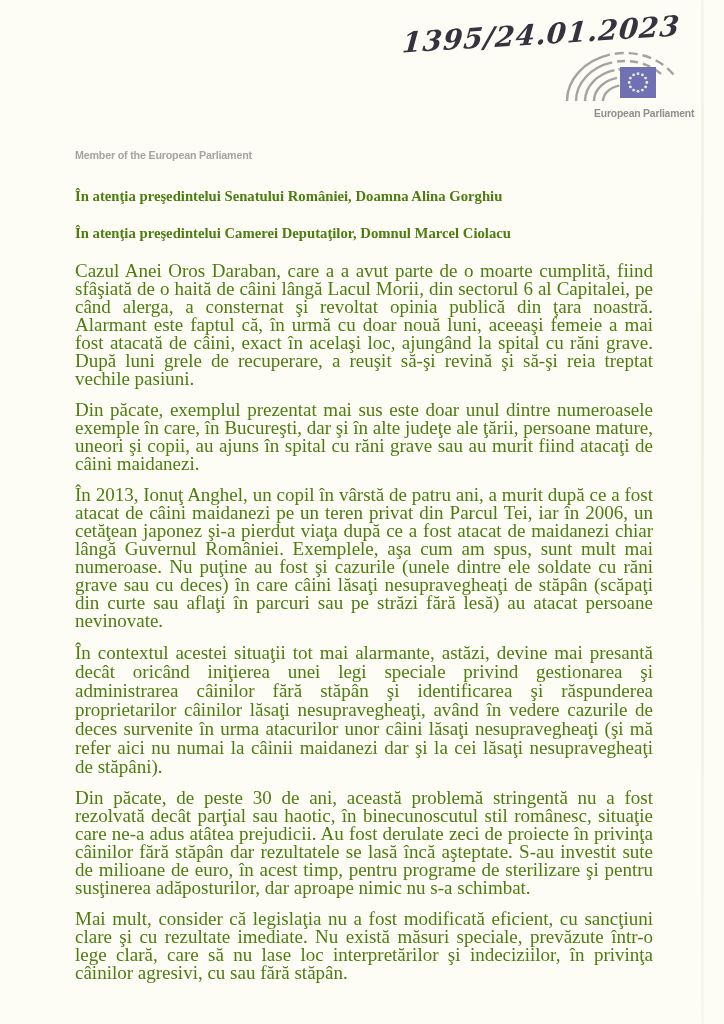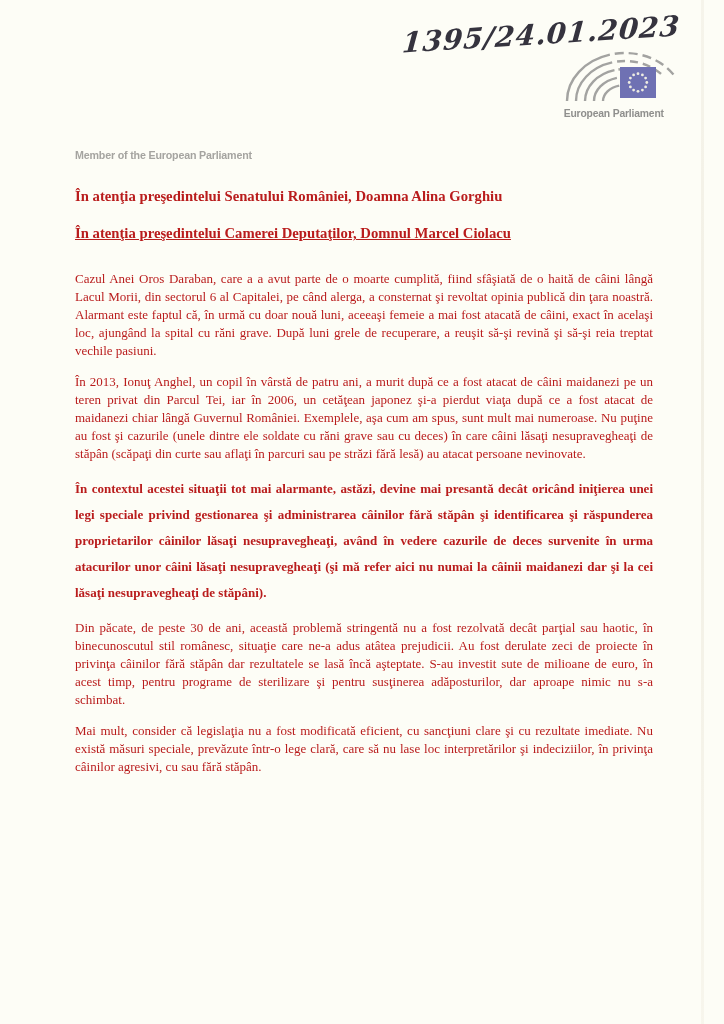--- a/index.html
+++ b/index.html
@@ -30,20 +30,21 @@
     font-size:28px;
     letter-spacing:1px;
     color:#35333e;
     transform:rotate(-3.5deg) skewX(-8deg);
     white-space:nowrap;
   }
   .logo{
     position:absolute;
     left:561px;top:47px;
     width:148px;
+    text-align:right;
   }
   .logo svg{display:block;}
   .logo-caption{
     font-family:"Liberation Sans", sans-serif;
     font-size:11.5px;
     font-weight:700;
     color:#8f8f8d;
     letter-spacing:-0.2px;
     white-space:nowrap;
     transform:scaleX(.9);
@@ -60,38 +61,38 @@
     color:#a5a4a0;
     letter-spacing:-0.2px;
     transform:scaleX(.93);
     transform-origin:left center;
     white-space:nowrap;
   }
   .content{
     position:absolute;
     left:75px;top:187px;
     width:578px;
-    color:#b91c1c;
+    color:#4d7c0f;
   }
   .recipient{
     font-size:14.7px;
     font-weight:bold;
     line-height:18px;
     margin:0 0 19px 0;
   }
-  .recipient.second{margin-bottom:28px;text-decoration:underline;}
+  .recipient.second{margin-bottom:20px;}
   .para{
-    font-size:13px;
+    font-size:19px;
     line-height:18px;
     text-align:justify;
     margin:0 0 13px 0;
   }
   .para.bold{
-    font-weight:bold;
-    line-height:26px;
+    font-weight:normal;
+    line-height:19px;
   }
 </style>
 </head>
 <body>
 
 <div class="page">
 
   <div class="handwritten">1395/24.01.2023</div>
 
   <div class="logo">
@@ -124,19 +125,20 @@
     <div class="logo-caption">European Parliament</div>
   </div>
 
   <div class="member-line">Member of the European Parliament</div>
 
   <div class="content">
     <p class="recipient">În atenţia preşedintelui Senatului României, Doamna Alina Gorghiu</p>
     <p class="recipient second">În atenţia preşedintelui Camerei Deputaţilor, Domnul Marcel Ciolacu</p>
 
     <p class="para">Cazul Anei Oros Daraban, care a a avut parte de o moarte cumplită, fiind sfâşiată de o haită de câini lângă Lacul Morii, din sectorul 6 al Capitalei, pe când alerga, a consternat şi revoltat opinia publică din ţara noastră. Alarmant este faptul că, în urmă cu doar nouă luni, aceeaşi femeie a mai fost atacată de câini, exact în acelaşi loc, ajungând la spital cu răni grave. După luni grele de recuperare, a reuşit să-şi revină şi să-şi reia treptat vechile pasiuni.</p>
+    <p class="para">Din păcate, exemplul prezentat mai sus este doar unul dintre numeroasele exemple în care, în Bucureşti, dar şi în alte judeţe ale ţării, persoane mature, uneori şi copii, au ajuns în spital cu răni grave sau au murit fiind atacaţi de câini maidanezi.</p>
     <p class="para">În 2013, Ionuţ Anghel, un copil în vârstă de patru ani, a murit după ce a fost atacat de câini maidanezi pe un teren privat din Parcul Tei, iar în 2006, un cetăţean japonez şi-a pierdut viaţa după ce a fost atacat de maidanezi chiar lângă Guvernul României. Exemplele, aşa cum am spus, sunt mult mai numeroase. Nu puţine au fost şi cazurile (unele dintre ele soldate cu răni grave sau cu deces) în care câini lăsaţi nesupravegheaţi de stăpân (scăpaţi din curte sau aflaţi în parcuri sau pe străzi fără lesă) au atacat persoane nevinovate.</p>
     <p class="para bold">În contextul acestei situaţii tot mai alarmante, astăzi, devine mai presantă decât oricând iniţierea unei legi speciale privind gestionarea şi administrarea câinilor fără stăpân şi identificarea şi răspunderea proprietarilor câinilor lăsaţi nesupravegheaţi, având în vedere cazurile de deces survenite în urma atacurilor unor câini lăsaţi nesupravegheaţi (şi mă refer aici nu numai la câinii maidanezi dar şi la cei lăsaţi nesupravegheaţi de stăpâni).</p>
     <p class="para">Din păcate, de peste 30 de ani, această problemă stringentă nu a fost rezolvată decât parţial sau haotic, în binecunoscutul stil românesc, situaţie care ne-a adus atâtea prejudicii. Au fost derulate zeci de proiecte în privinţa câinilor fără stăpân dar rezultatele se lasă încă aşteptate. S-au investit sute de milioane de euro, în acest timp, pentru programe de sterilizare şi pentru susţinerea adăposturilor, dar aproape nimic nu s-a schimbat.</p>
     <p class="para">Mai mult, consider că legislaţia nu a fost modificată eficient, cu sancţiuni clare şi cu rezultate imediate. Nu există măsuri speciale, prevăzute într-o lege clară, care să nu lase loc interpretărilor şi indeciziilor, în privinţa câinilor agresivi, cu sau fără stăpân.</p>
   </div>
 
 </div>
 
 </body></html>

